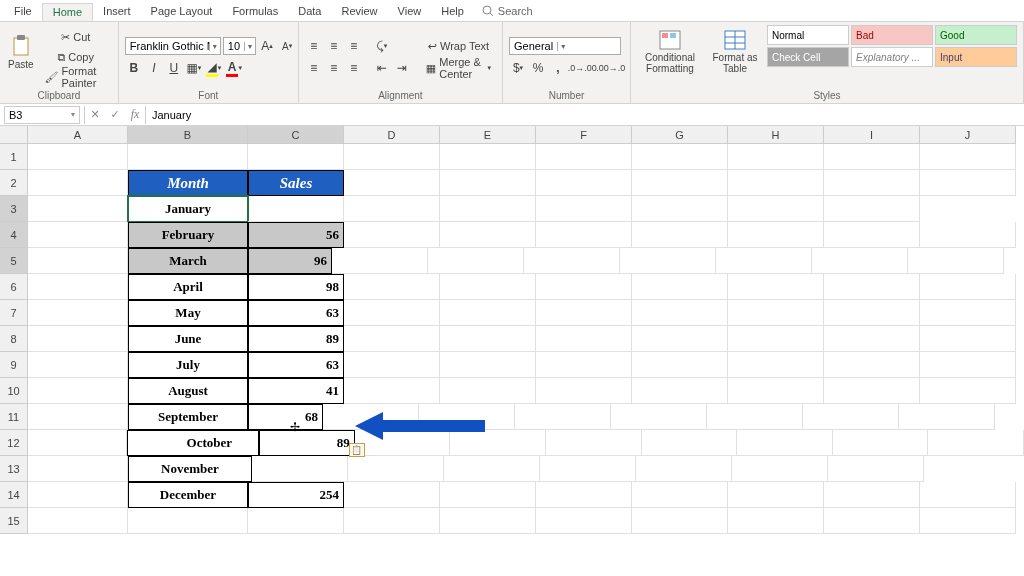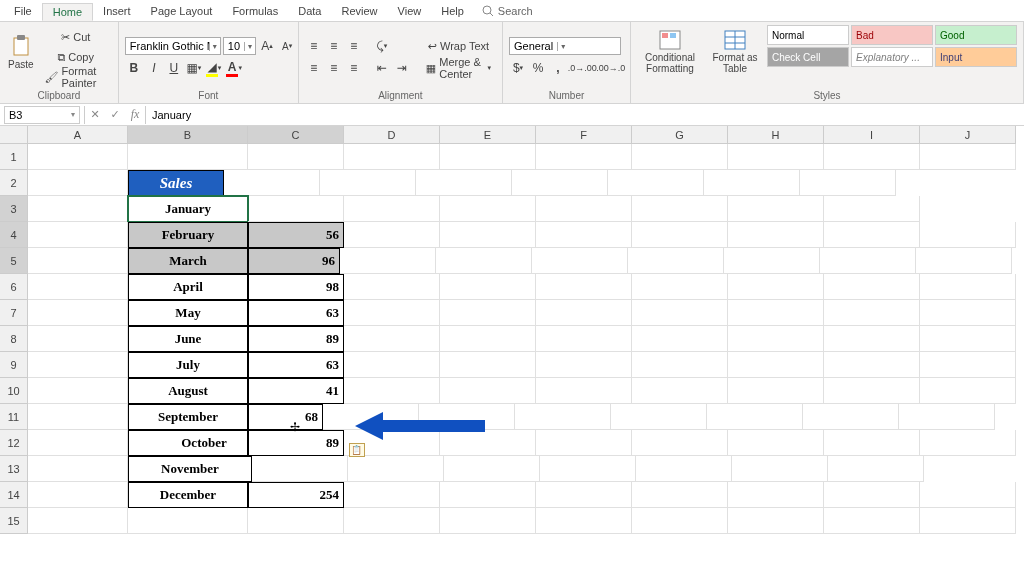--- a/index.html
+++ b/index.html
@@ -271,20 +271,21 @@
         <div class="cell" style="width: 96px;"></div>
         <div class="cell" style="width: 96px;"></div>
         <div class="cell" style="width: 96px;"></div>
         <div class="cell" style="width: 96px;"></div>
         <div class="cell" style="width: 96px;"></div>
         <div class="cell" style="width: 96px;"></div>
       </div>
       <div class="row" style="height: 26px;">
         <div class="rowhdr" style="line-height: 26px;">2</div>
         <div class="cell" style="width: 100px;"></div>
+        <div class="cell dt-head" style="width: 120px;">Month</div>
         <div class="cell dt-head" style="width: 96px;">Sales</div>
         <div class="cell" style="width: 96px;"></div>
         <div class="cell" style="width: 96px;"></div>
         <div class="cell" style="width: 96px;"></div>
         <div class="cell" style="width: 96px;"></div>
         <div class="cell" style="width: 96px;"></div>
         <div class="cell" style="width: 96px;"></div>
         <div class="cell" style="width: 96px;"></div>
       </div>
       <div class="row" style="height: 26px;">
@@ -309,21 +310,21 @@
         <div class="cell" style="width: 96px;"></div>
         <div class="cell" style="width: 96px;"></div>
         <div class="cell" style="width: 96px;"></div>
         <div class="cell" style="width: 96px;"></div>
         <div class="cell" style="width: 96px;"></div>
       </div>
       <div class="row" style="height: 26px;">
         <div class="rowhdr sel" style="line-height: 26px;">5</div>
         <div class="cell" style="width: 100px;"></div>
         <div class="cell dt-cell dt-month sel-range" style="width: 120px;">March</div>
-        <div class="cell dt-cell dt-val sel-range" style="width: 92px;">96</div>
+        <div class="cell dt-cell dt-val sel-range" style="width: 84px;">96</div>
         <div class="cell" style="width: 96px;"></div>
         <div class="cell" style="width: 96px;"></div>
         <div class="cell" style="width: 96px;"></div>
         <div class="cell" style="width: 96px;"></div>
         <div class="cell" style="width: 96px;"></div>
         <div class="cell" style="width: 96px;"></div>
         <div class="cell" style="width: 96px;"></div>
       </div>
       <div class="row" style="height: 26px;">
         <div class="rowhdr" style="line-height: 26px;">6</div>
@@ -399,21 +400,21 @@
         <div class="cell" style="width: 96px;"></div>
         <div class="cell" style="width: 96px;"></div>
         <div class="cell" style="width: 96px;"></div>
         <div class="cell" style="width: 96px;"></div>
         <div class="cell" style="width: 96px;"></div>
         <div class="cell" style="width: 96px;"></div>
       </div>
       <div class="row" style="height: 26px;">
         <div class="rowhdr" style="line-height: 26px;">12</div>
         <div class="cell" style="width: 100px;"></div>
-        <div class="cell dt-cell dt-month" style="width: 120px; padding-left: 36px;">October</div>
+        <div class="cell dt-cell dt-month" style="width: 132px; padding-left: 36px;">October</div>
         <div class="cell dt-cell dt-val" style="width: 96px;">89</div>
         <div class="cell" style="width: 96px;"></div>
         <div class="cell" style="width: 96px;"></div>
         <div class="cell" style="width: 96px;"></div>
         <div class="cell" style="width: 96px;"></div>
         <div class="cell" style="width: 96px;"></div>
         <div class="cell" style="width: 96px;"></div>
         <div class="cell" style="width: 96px;"></div>
       </div>
       <div class="row" style="height: 26px;">

